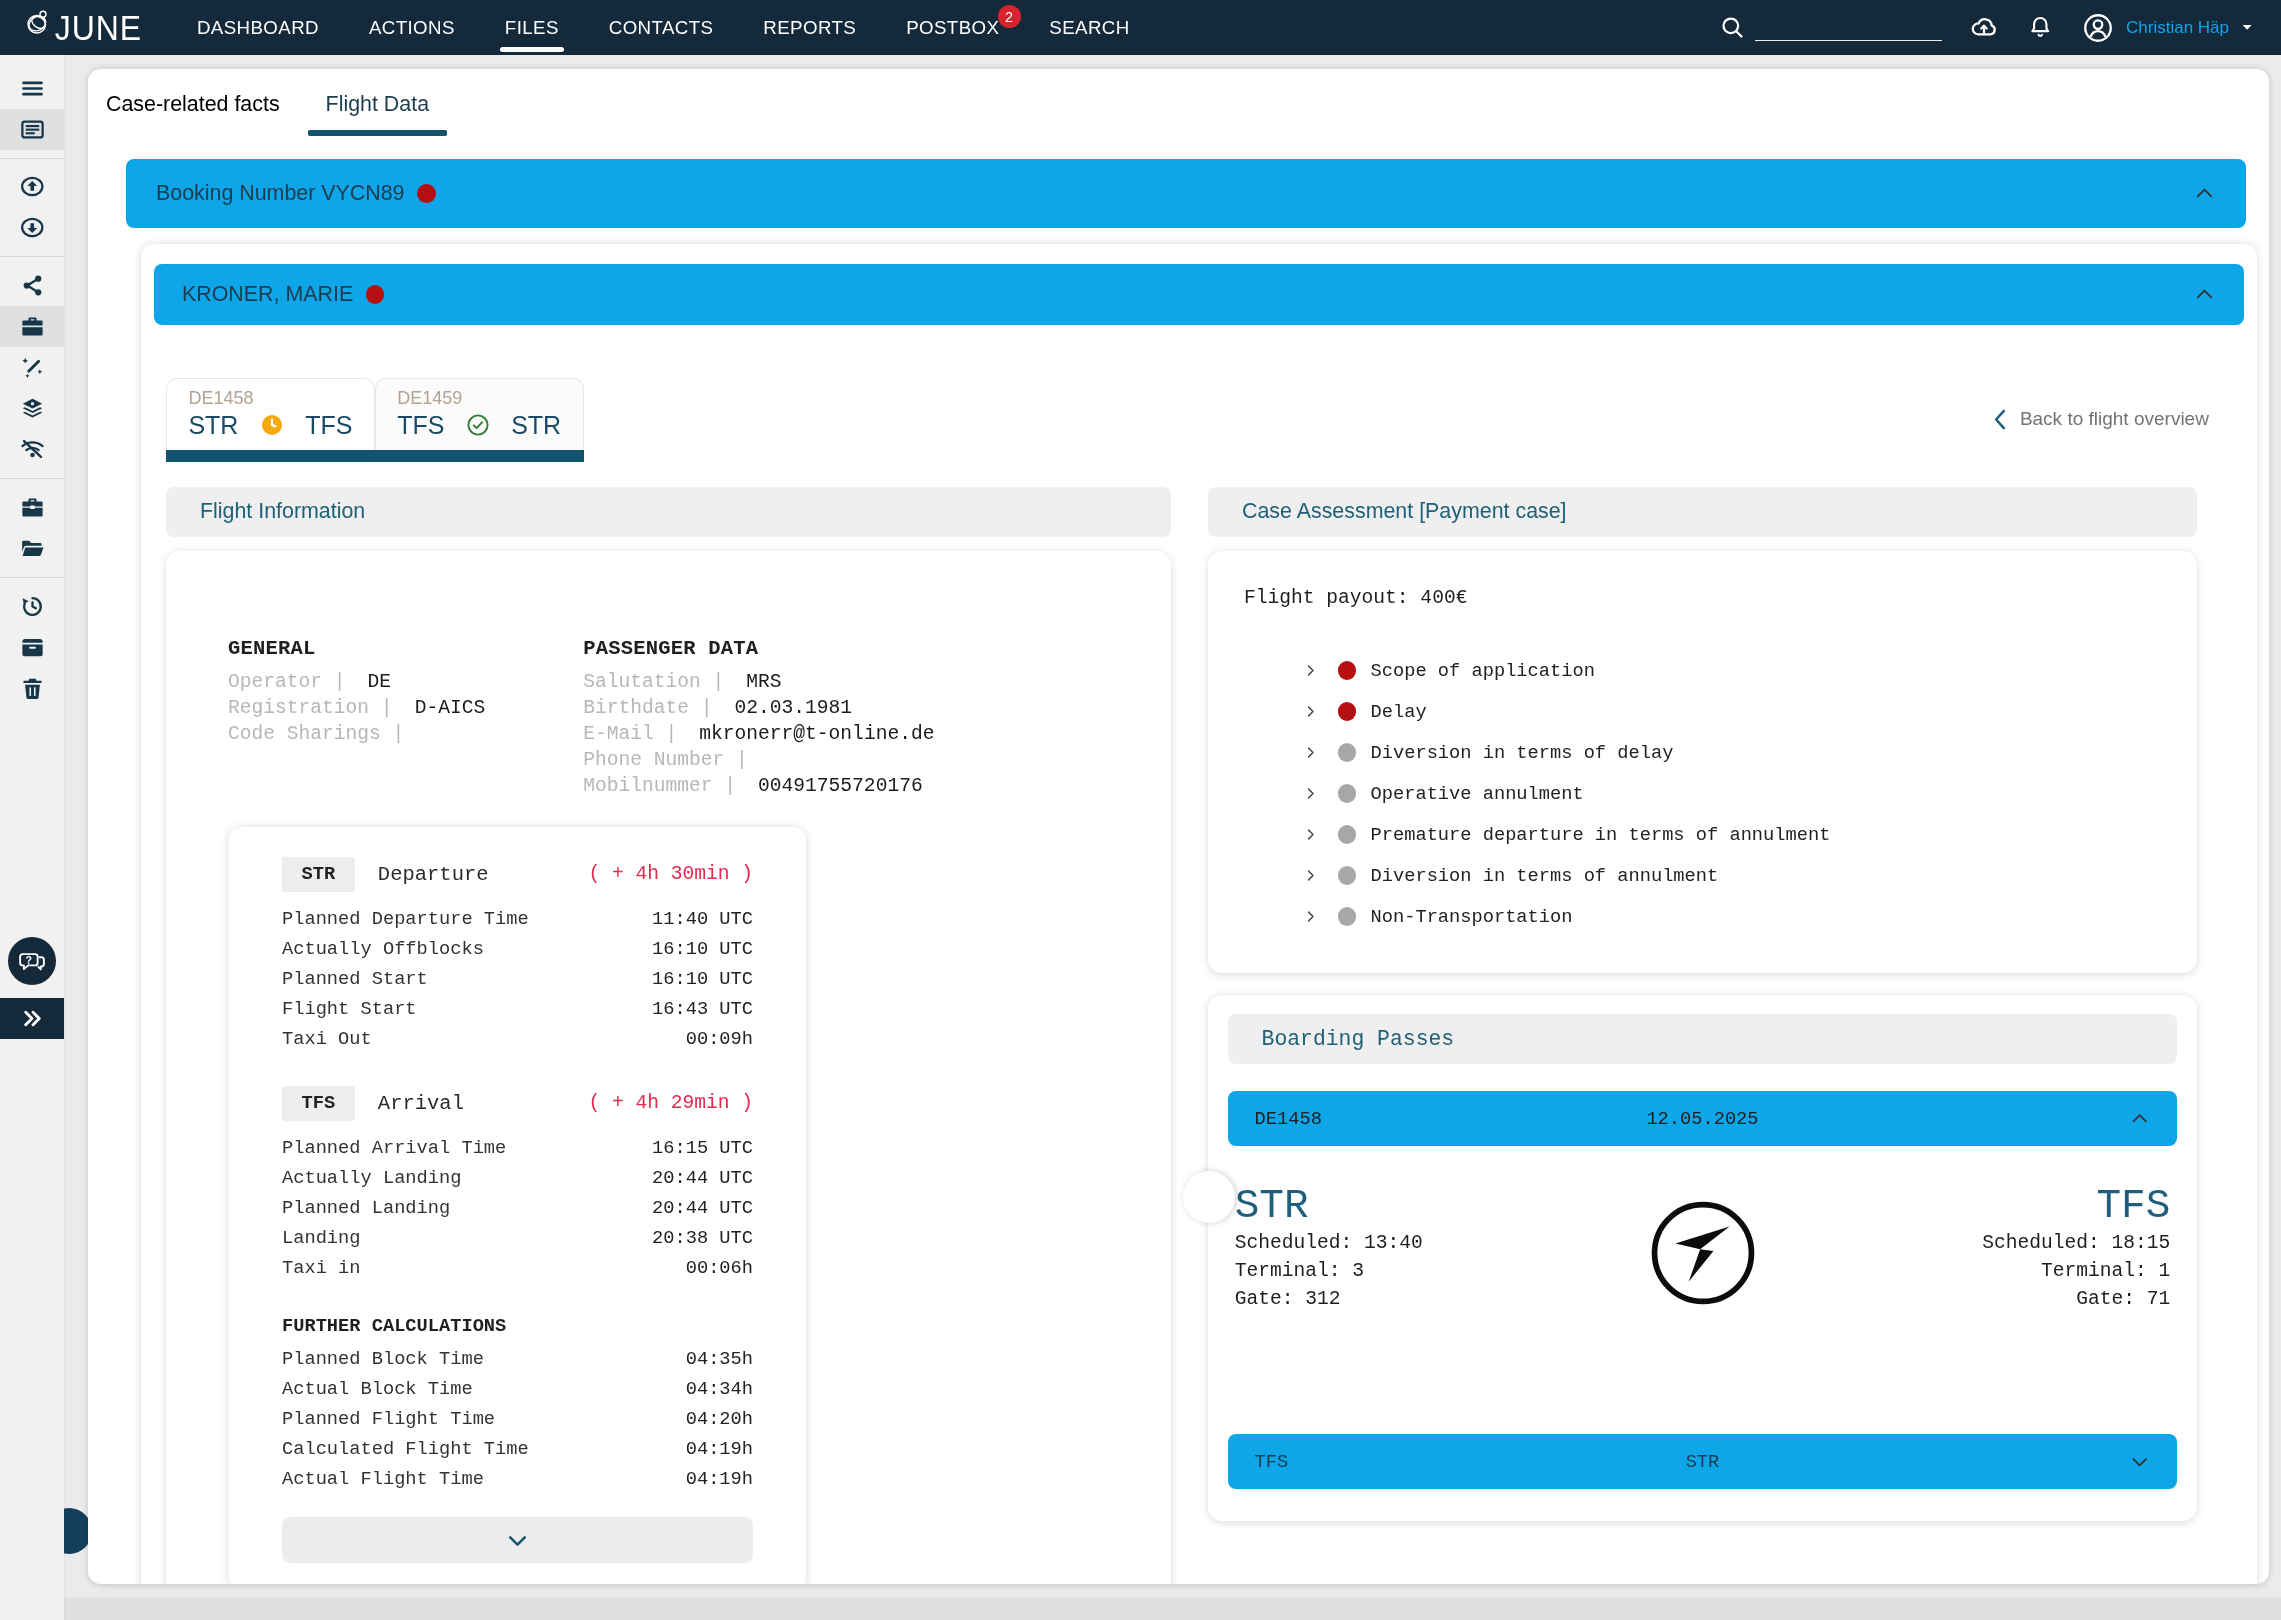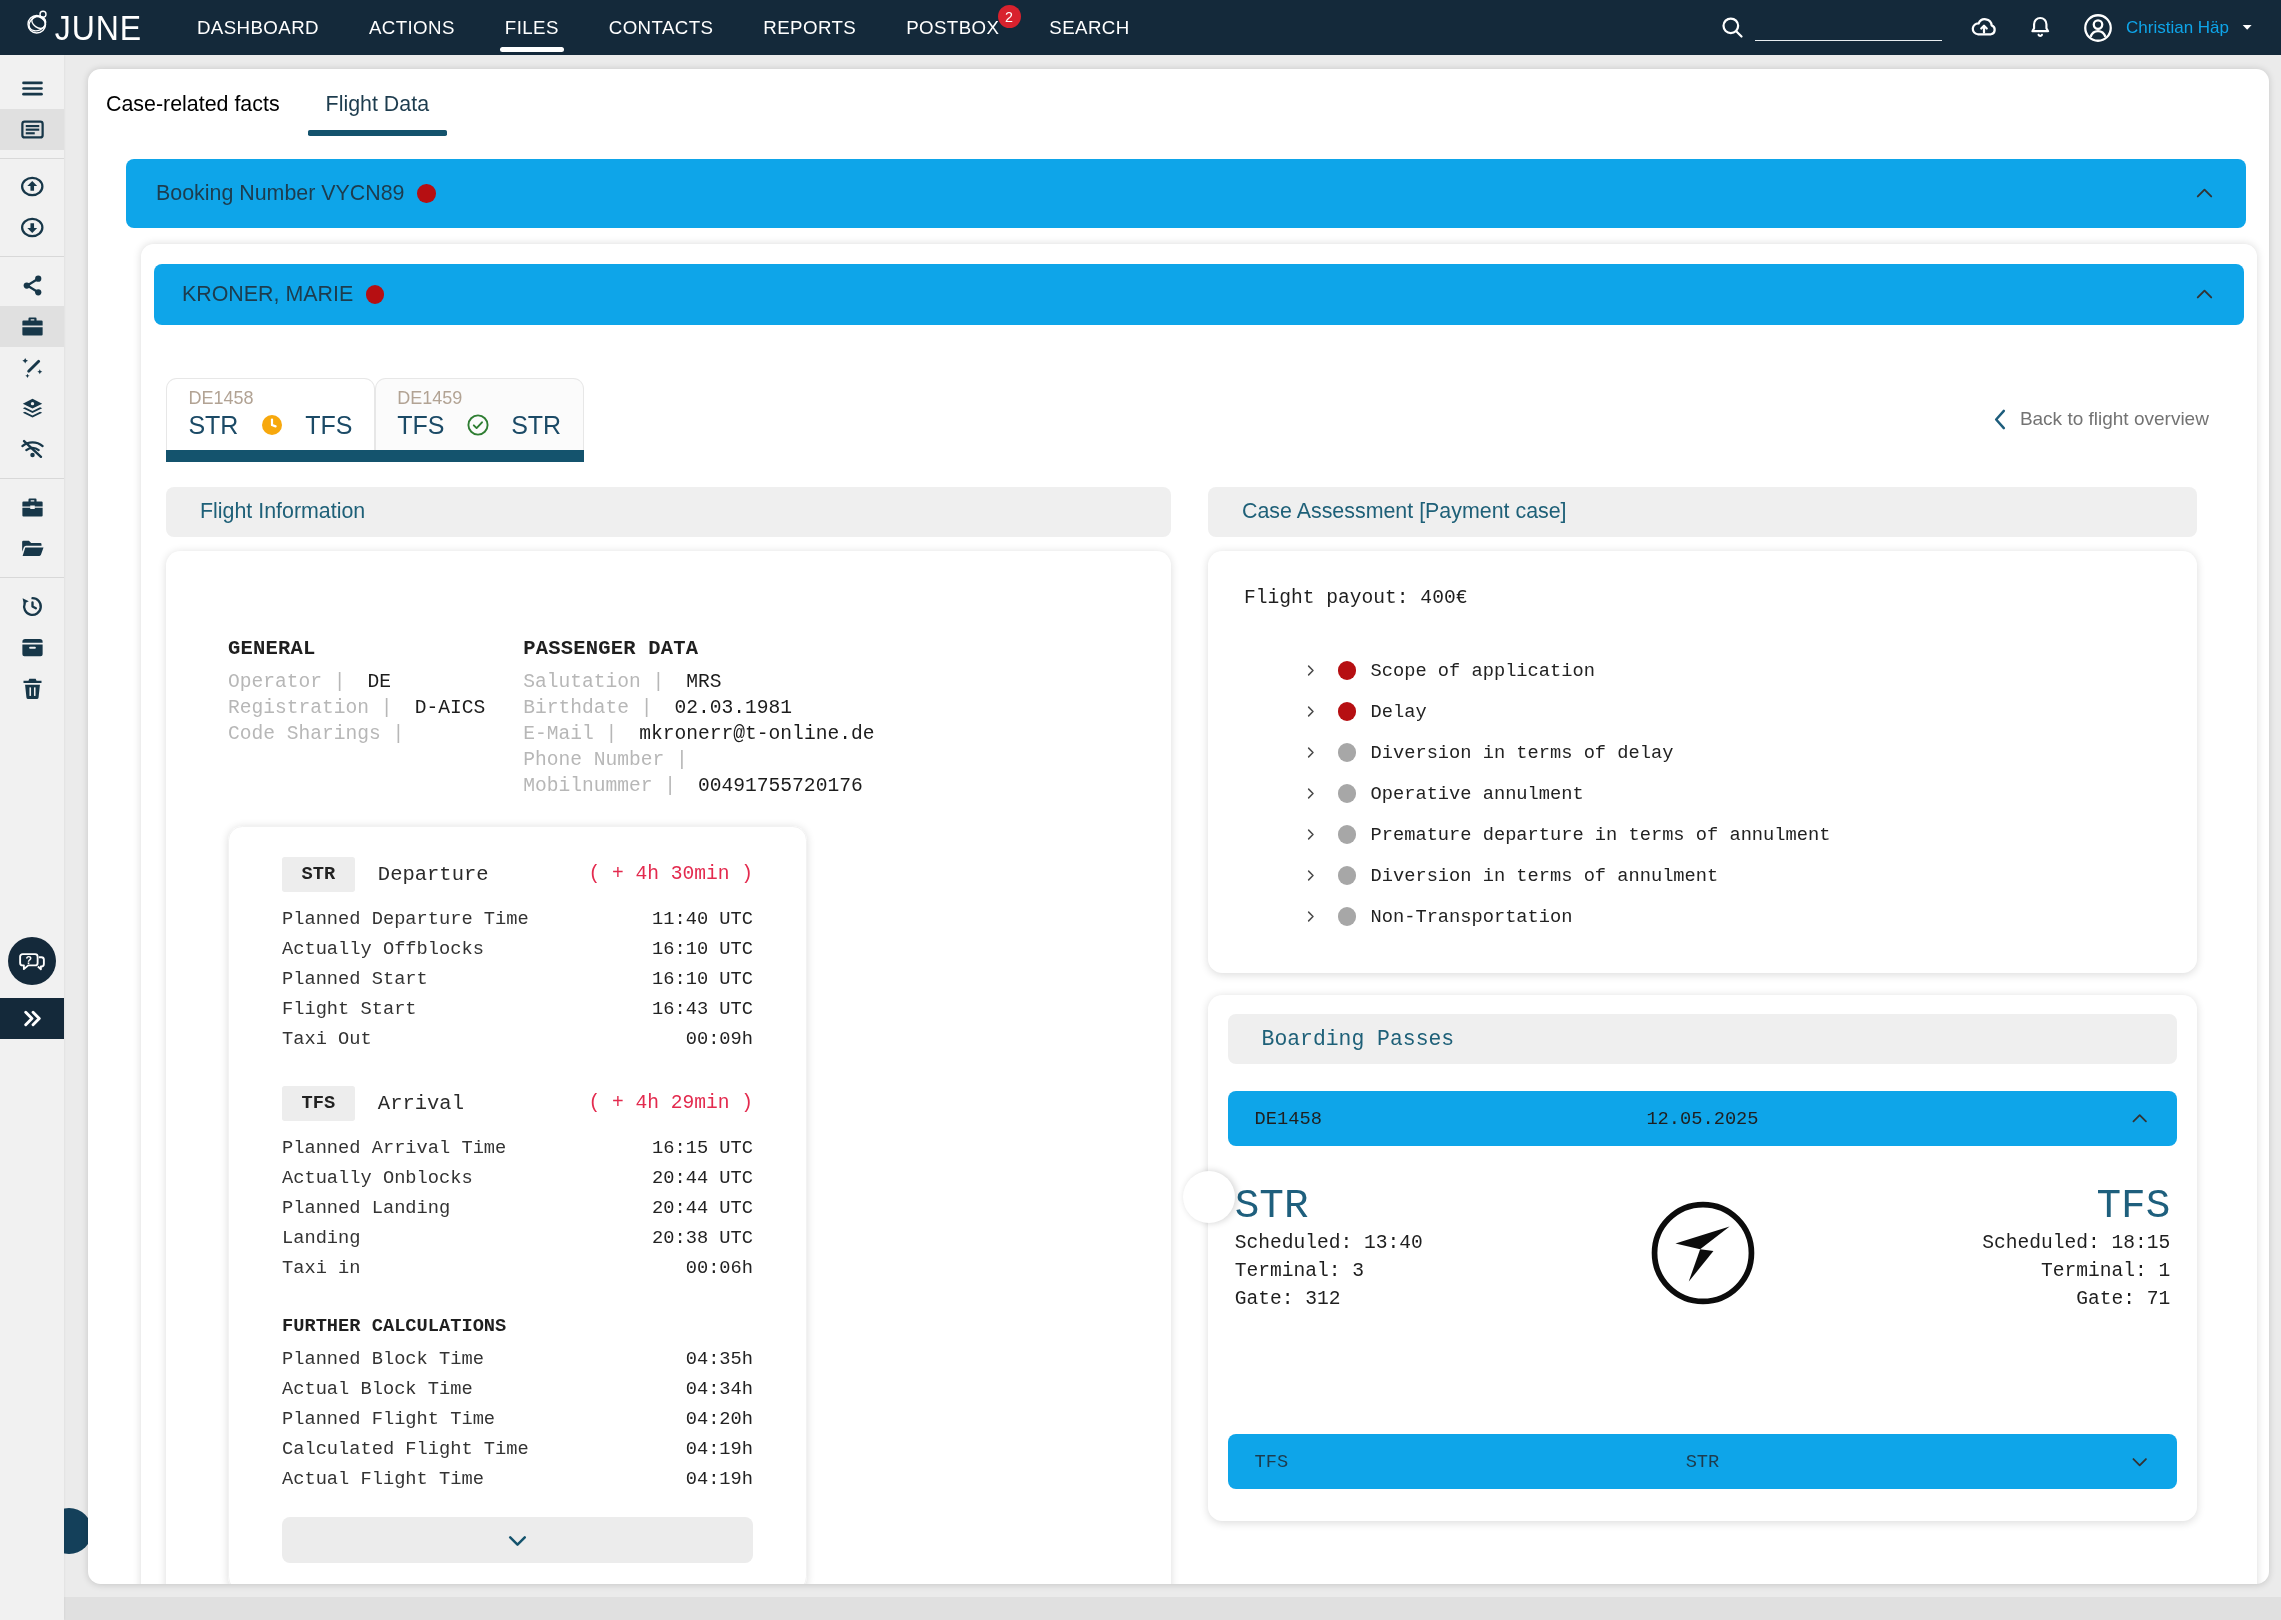--- a/index.html
+++ b/index.html
@@ -87,21 +87,21 @@
   
   .cols { display:flex; gap:37px; margin-top:25px; padding:0 12.5px; }
   .col-left { width:1005px; flex:none; }
   .col-right { width:989px; flex:none; }
   .panel-header { background:#efefef; border-radius:8px; height:50px; display:flex; align-items:center;
                   padding:0 34px; font-size:21.4px; color:#1e6078; }
   .white-card { background:#fff; border-radius:14.3px; box-shadow:0 1.8px 9px rgba(0,0,0,.14);font-family:Liberation Mono, monospace; }
 
   
   .info-card { margin-top:14.3px; padding:86px 53px 41px 62px; min-height:900px; }
-  .info-grid { display:flex; gap:38px; }
+  .info-grid { display:flex; gap:98px; }
   .info-col h3 { font-size:20.5px; color:#1f1f1f; margin-bottom:9px; letter-spacing:0.2px; }
   .irow { font-size:19.6px; line-height:26px; }
   .ilabel { color:#b7b7b7; }
   .ival { color:#1c1c1c; margin-left:22px; }
 
   .detail-card { width:579px; margin-top:27px; border-radius:14.3px; box-shadow:0 1.8px 9px rgba(0,0,0,.14);
                  border:0.9px solid #f2f2f2; padding:30px 53px 27px; }
   .sec-head { display:flex; align-items:center; margin:0 0 12.5px; }
   .chip { background:#ededed; border-radius:2.7px; padding:6.2px 19.6px; font-size:18.7px; font-weight:bold; color:#222; }
   .sec-label { font-size:20.5px; color:#2b2b2b; margin-left:23px; }
@@ -477,21 +477,21 @@
               <div class="sec-head">
                 <span class="chip">TFS</span>
                 <span class="sec-label">Arrival</span>
                 <span class="delay">( + 4h 29min )</span>
               </div>
               <div class="drow">
                   <span>Planned Arrival Time</span>
                   <span class="dval">16:15 UTC</span>
                 </div>
               <div class="drow">
-                  <span>Actually Onblocks</span>
+                  <span>Actually Landing</span>
                   <span class="dval">20:44 UTC</span>
                 </div>
               <div class="drow">
                   <span>Planned Landing</span>
                   <span class="dval">20:44 UTC</span>
                 </div>
               <div class="drow">
                   <span>Landing</span>
                   <span class="dval">20:38 UTC</span>
                 </div>

